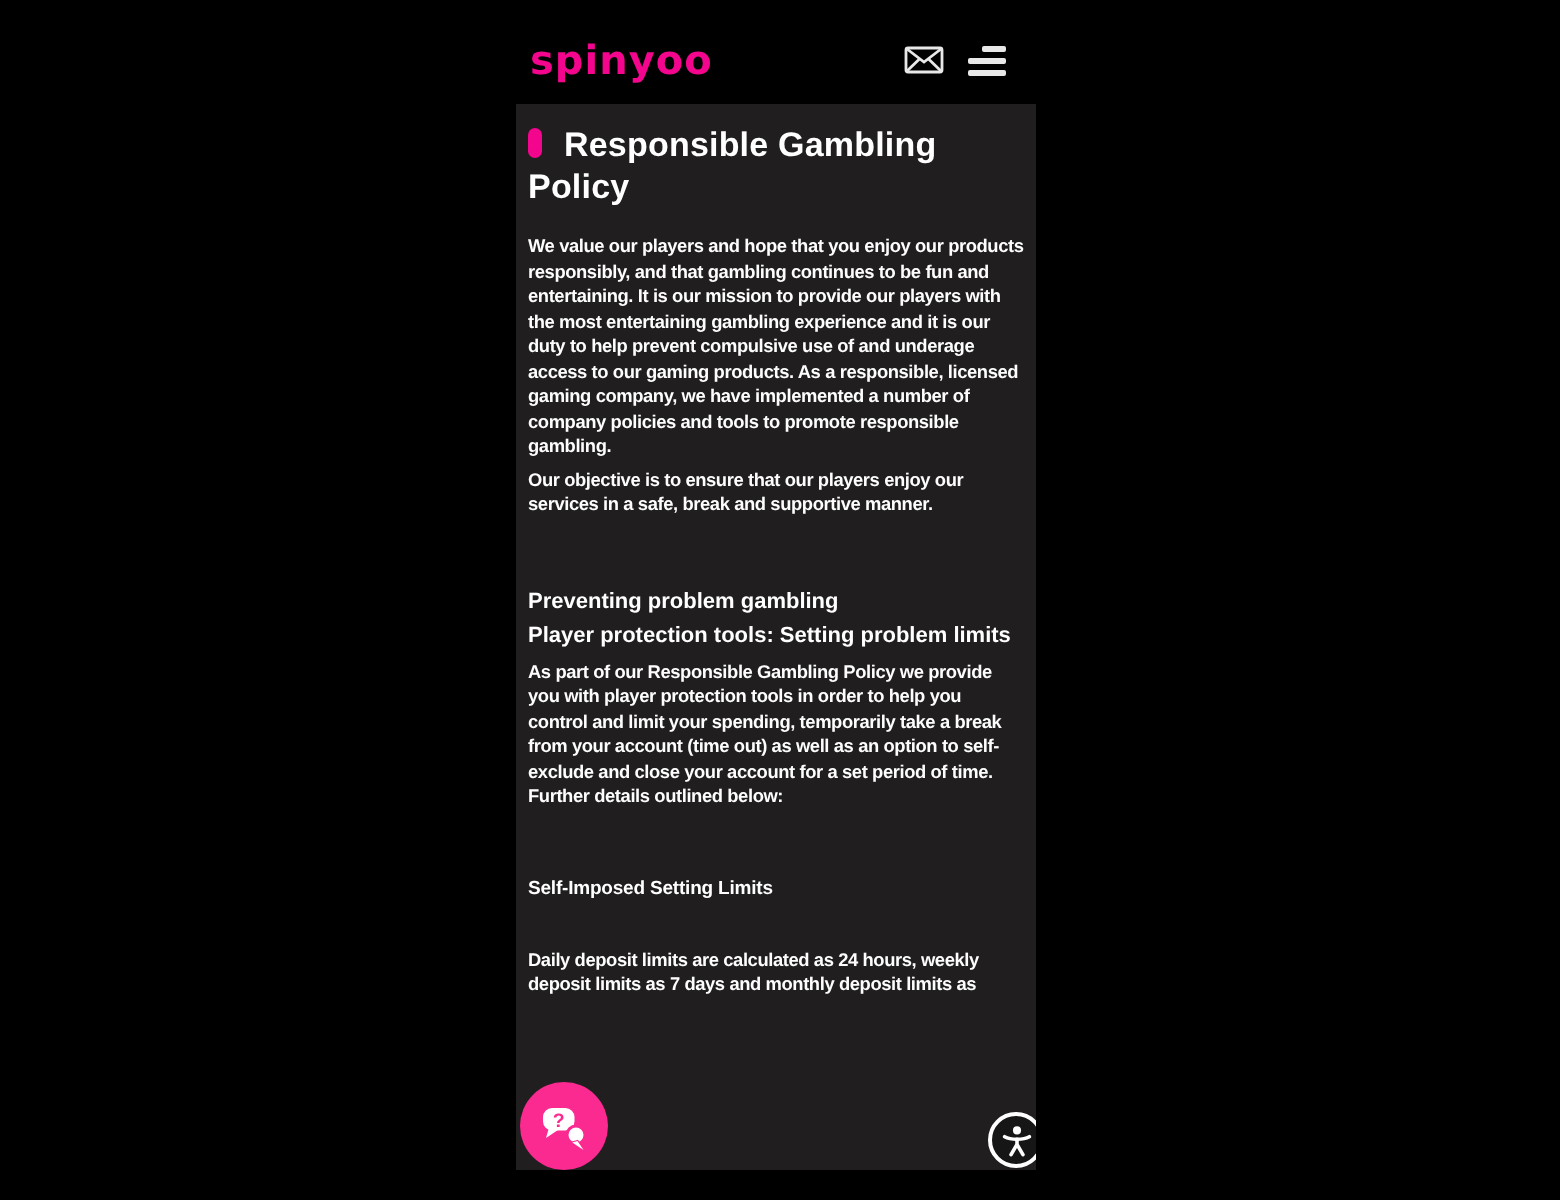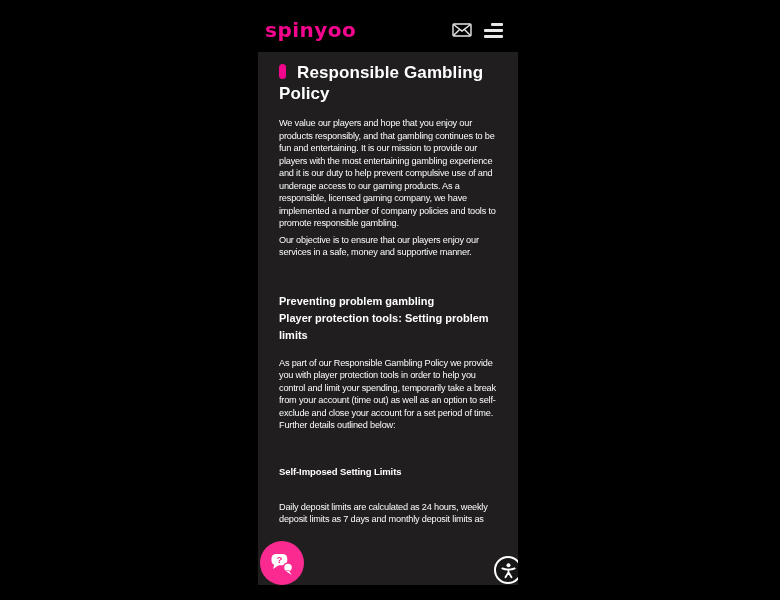--- a/index.html
+++ b/index.html
@@ -45,21 +45,21 @@
   .header-icons{display:flex; align-items:center; gap:12px;}
   .icon-btn{background:none;border:none;cursor:pointer;display:flex;align-items:center;}
   .menu-icon{display:flex;flex-direction:column;gap:3px;width:19px;}
   .menu-icon .bar{height:3px;background:var(--icon-gray);border-radius:1px;width:19px;}
   .menu-icon .bar.short{width:12px;margin-left:auto;}
   
   .content{
     position:relative;
     background:var(--content-bg);
     height:533px;
-    padding:0 21px;
+    padding:0 6px;
     color:var(--text);
     overflow:hidden;
   }
   h1.page-title{
     margin-top:10px;
     font-size:17px;
     line-height:21px;
     font-weight:bold;
     letter-spacing:.1px;
   }
@@ -68,32 +68,32 @@
     width:7px;height:15px;
     border-radius:4px;
     background:var(--accent-pink);
     margin-right:11px;
     transform:translateY(1px);
   }
   p.body-text{
     font-size:9.2px;
     line-height:12.5px;
     letter-spacing:-.2px;
-    font-weight:normal;
+    font-weight:bold;
     color:#fdfdfd;
   }
   .p-intro-1{margin-top:13px;}
   .p-intro-2{margin-top:4px;}
   h2.section-heading{
     margin-top:34px;
     font-size:11px;
     line-height:17px;
     font-weight:bold;
   }
-  .p-section-1{margin-top:13px;}
+  .p-section-1{margin-top:3px;}
   h3.subheading{
     margin-top:34px;
     font-size:9.5px;
     line-height:12px;
     font-weight:bold;
     letter-spacing:-.1px;
   }
   .p-section-2{margin-top:6px;}
   .p-limits{margin-top:23px;}
   
@@ -144,21 +144,21 @@
         </span>
       </button>
     </div>
   </header>
 
   <main class="content">
     <h1 class="page-title"><span class="accent-pill"></span><span>Responsible Gambling Policy</span></h1>
 
     <p class="body-text p-intro-1">We value our players and hope that you enjoy our products responsibly, and that gambling continues to be fun and entertaining. It is our mission to provide our players with the most entertaining gambling experience and it is our duty to help prevent compulsive use of and underage access to our gaming products. As a responsible, licensed gaming company, we have implemented a number of company policies and tools to promote responsible gambling.</p>
 
-    <p class="body-text p-intro-2">Our objective is to ensure that our players enjoy our services in a safe, money and supportive manner.</p>
+    <p class="body-text p-intro-2">Our objective is to ensure that our players enjoy our services in a safe, break and supportive manner.</p>
 
     <h2 class="section-heading">
       <div>Preventing problem gambling</div>
       <div>Player protection tools: Setting problem limits</div>
     </h2>
 
     <p class="body-text p-section-1">As part of our Responsible Gambling Policy we provide you with player protection tools in order to help you control and limit your spending, temporarily take a break from your account (time out) as well as an option to self-exclude and close your account for a set period of time. Further details outlined below:</p>
 
     <h3 class="subheading">Self-Imposed Setting Limits</h3>
 

